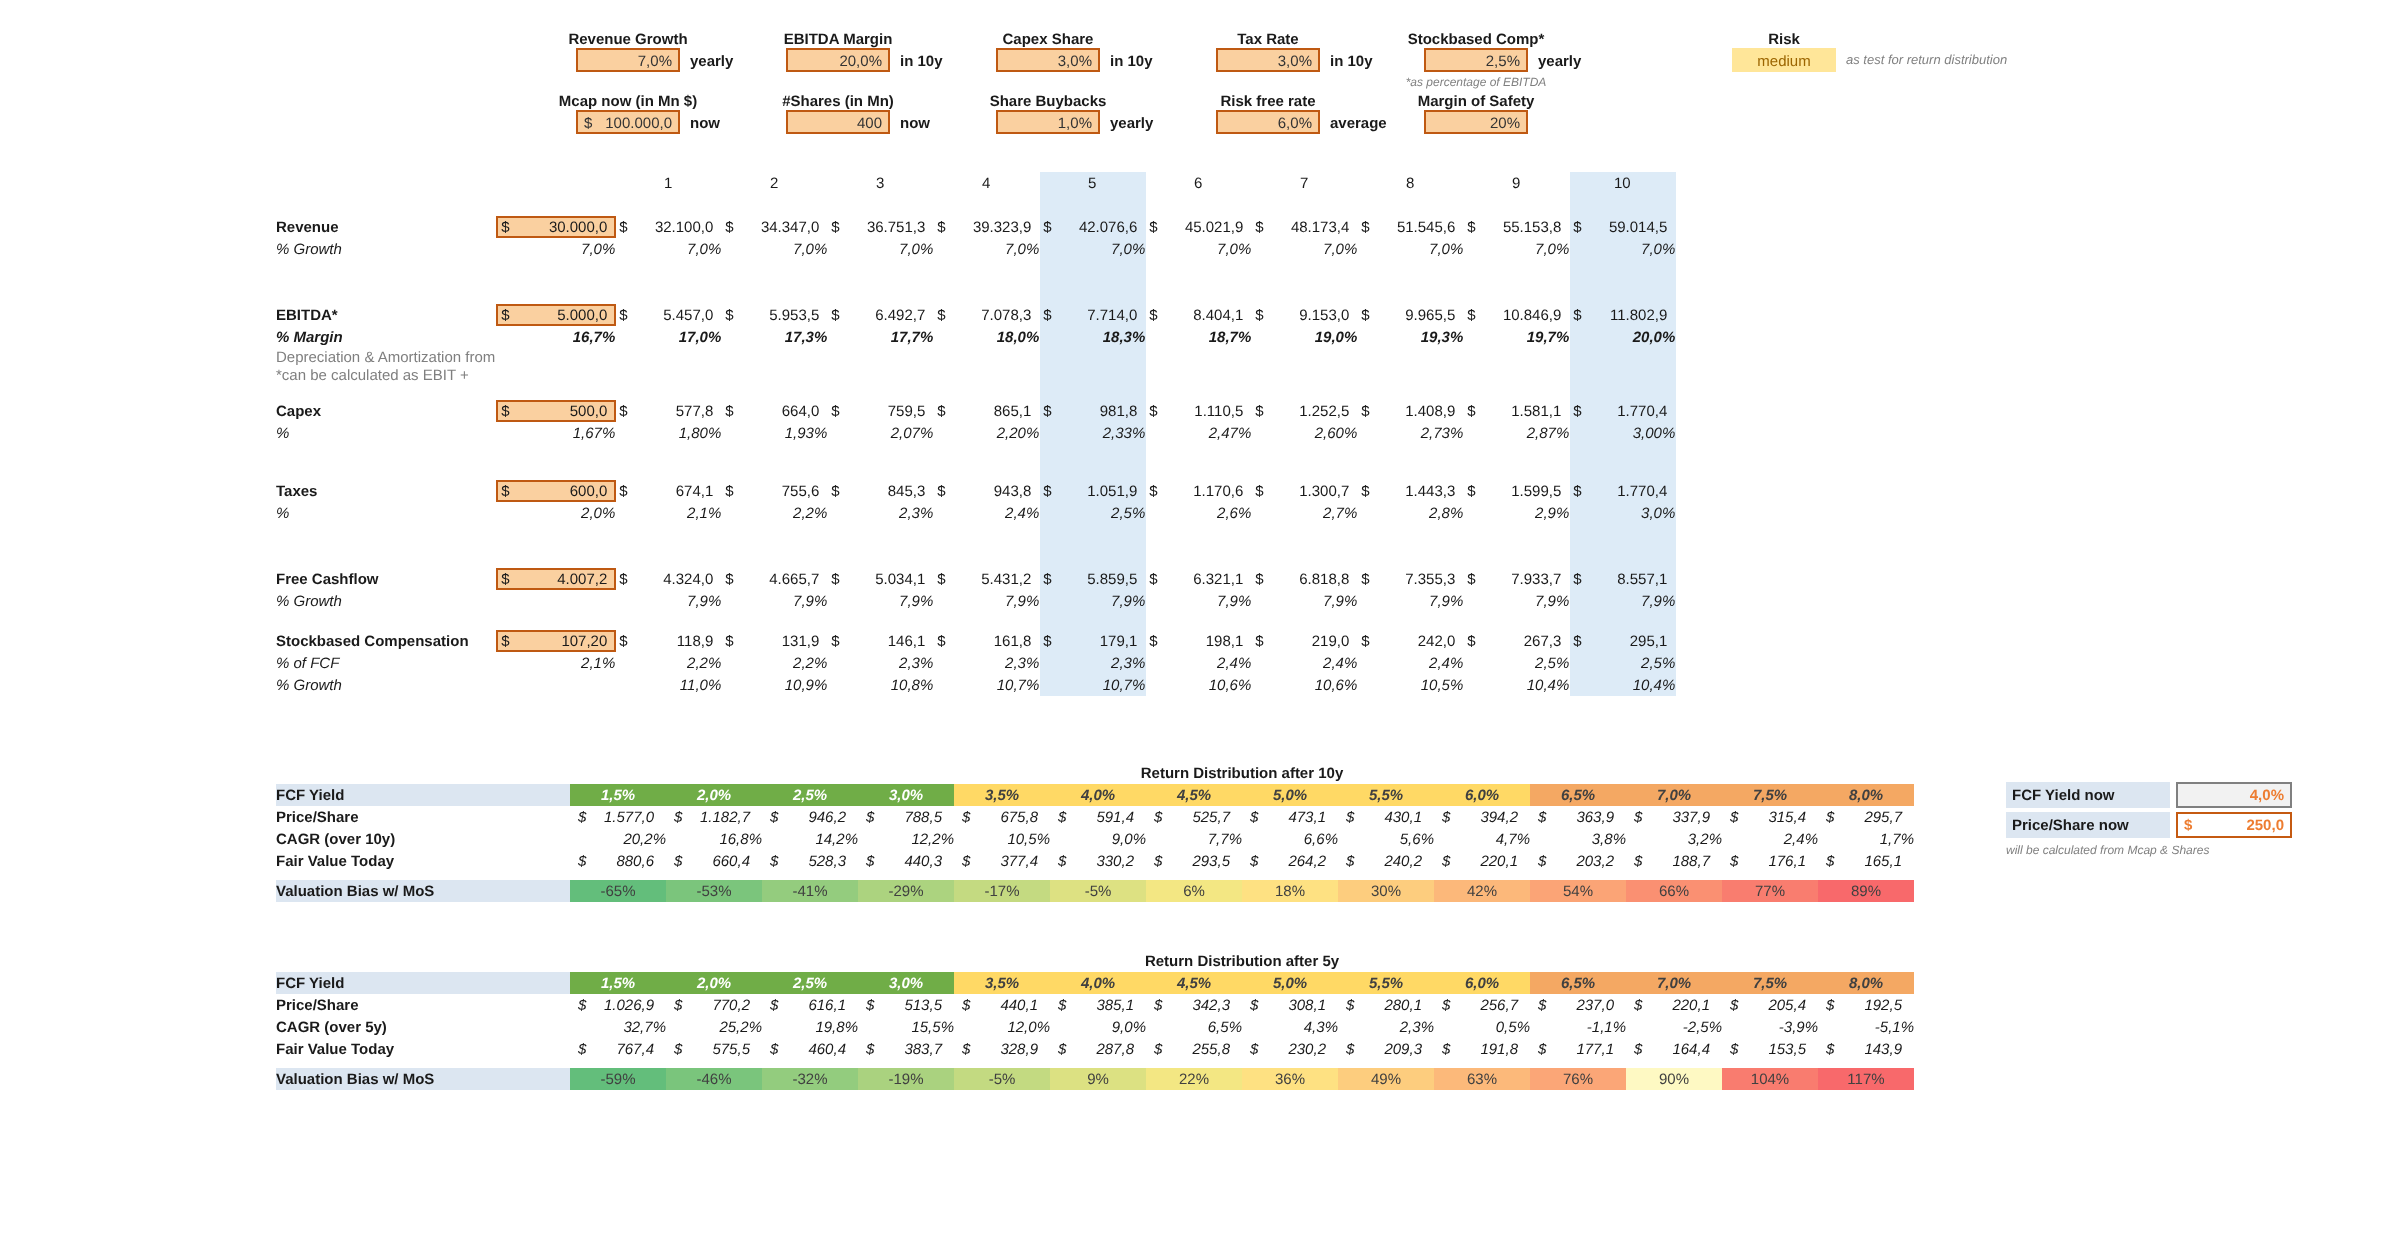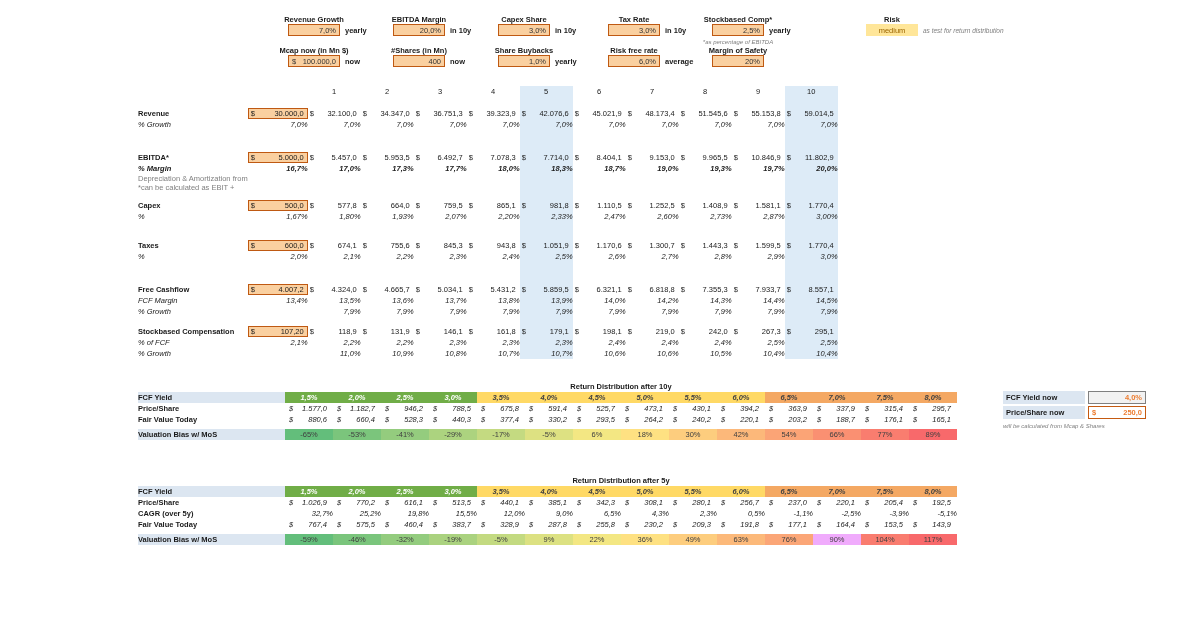--- a/index.html
+++ b/index.html
@@ -657,34 +657,20 @@
           </div>
         </td>
         <td class="hl">
           <div class="mc">
             <span>$</span>
             <span>8.557,1</span>
           </div>
         </td>
       </tr>
       <tr style="height: 11px;">
-        <td class="sublbl">FCF Margin</td>
-        <td class="pct">13,4%</td>
-        <td class="pct">13,5%</td>
-        <td class="pct">13,6%</td>
-        <td class="pct">13,7%</td>
-        <td class="pct">13,8%</td>
-        <td class="hl pct">13,9%</td>
-        <td class="pct">14,0%</td>
-        <td class="pct">14,2%</td>
-        <td class="pct">14,3%</td>
-        <td class="pct">14,4%</td>
-        <td class="hl pct">14,5%</td>
-      </tr>
-      <tr style="height: 11px;">
         <td class="sublbl">% Growth</td>
         <td class="pct"></td>
         <td class="pct">7,9%</td>
         <td class="pct">7,9%</td>
         <td class="pct">7,9%</td>
         <td class="pct">7,9%</td>
         <td class="hl pct">7,9%</td>
         <td class="pct">7,9%</td>
         <td class="pct">7,9%</td>
         <td class="pct">7,9%</td>
@@ -922,20 +908,37 @@
               <span>$</span>
               <span>315,4</span>
             </div>
           </td>
           <td>
             <div class="rmoney">
               <span>$</span>
               <span>295,7</span>
             </div>
           </td>
+        </tr>
+        <tr style="height: 11px;">
+          <td class="rlbl">CAGR (over 10y)</td>
+          <td class="rpct">20,2%</td>
+          <td class="rpct">16,8%</td>
+          <td class="rpct">14,2%</td>
+          <td class="rpct">12,2%</td>
+          <td class="rpct">10,5%</td>
+          <td class="rpct">9,0%</td>
+          <td class="rpct">7,7%</td>
+          <td class="rpct">6,6%</td>
+          <td class="rpct">5,6%</td>
+          <td class="rpct">4,7%</td>
+          <td class="rpct">3,8%</td>
+          <td class="rpct">3,2%</td>
+          <td class="rpct">2,4%</td>
+          <td class="rpct">1,7%</td>
         </tr>
         <tr style="height: 11px;">
           <td class="rlbl">Fair Value Today</td>
           <td>
             <div class="rmoney">
               <span>$</span>
               <span>880,6</span>
             </div>
           </td>
           <td>
@@ -1306,21 +1309,21 @@
           <td class="bias" style="background: rgb(122, 197, 124);">-46%</td>
           <td class="bias" style="background: rgb(147, 204, 126);">-32%</td>
           <td class="bias" style="background: rgb(170, 210, 127);">-19%</td>
           <td class="bias" style="background: rgb(195, 218, 129);">-5%</td>
           <td class="bias" style="background: rgb(220, 225, 130);">9%</td>
           <td class="bias" style="background: rgb(243, 231, 131);">22%</td>
           <td class="bias" style="background: rgb(254, 225, 130);">36%</td>
           <td class="bias" style="background: rgb(253, 205, 126);">49%</td>
           <td class="bias" style="background: rgb(252, 185, 122);">63%</td>
           <td class="bias" style="background: rgb(251, 166, 119);">76%</td>
-          <td class="bias" style="background: #f0abfc;">90%</td>
+          <td class="bias" style="background: #fef9c3;">90%</td>
           <td class="bias" style="background: rgb(249, 124, 111);">104%</td>
           <td class="bias" style="background: rgb(248, 105, 107);">117%</td>
         </tr>
       </tbody>
     </table>
 </div>
 
 <div id="nowpanel">
   <div class="nrow" style="top:0">
     <div class="nlbl">FCF Yield now</div>

